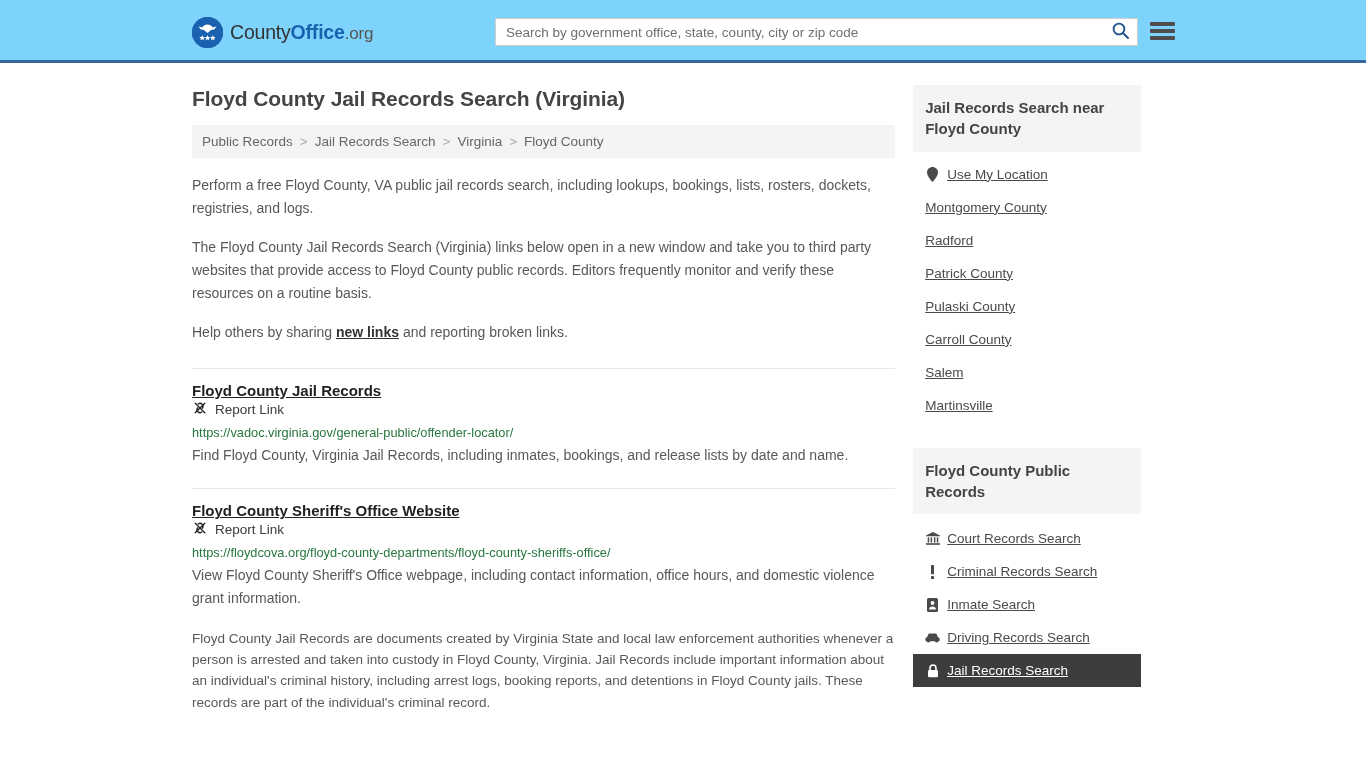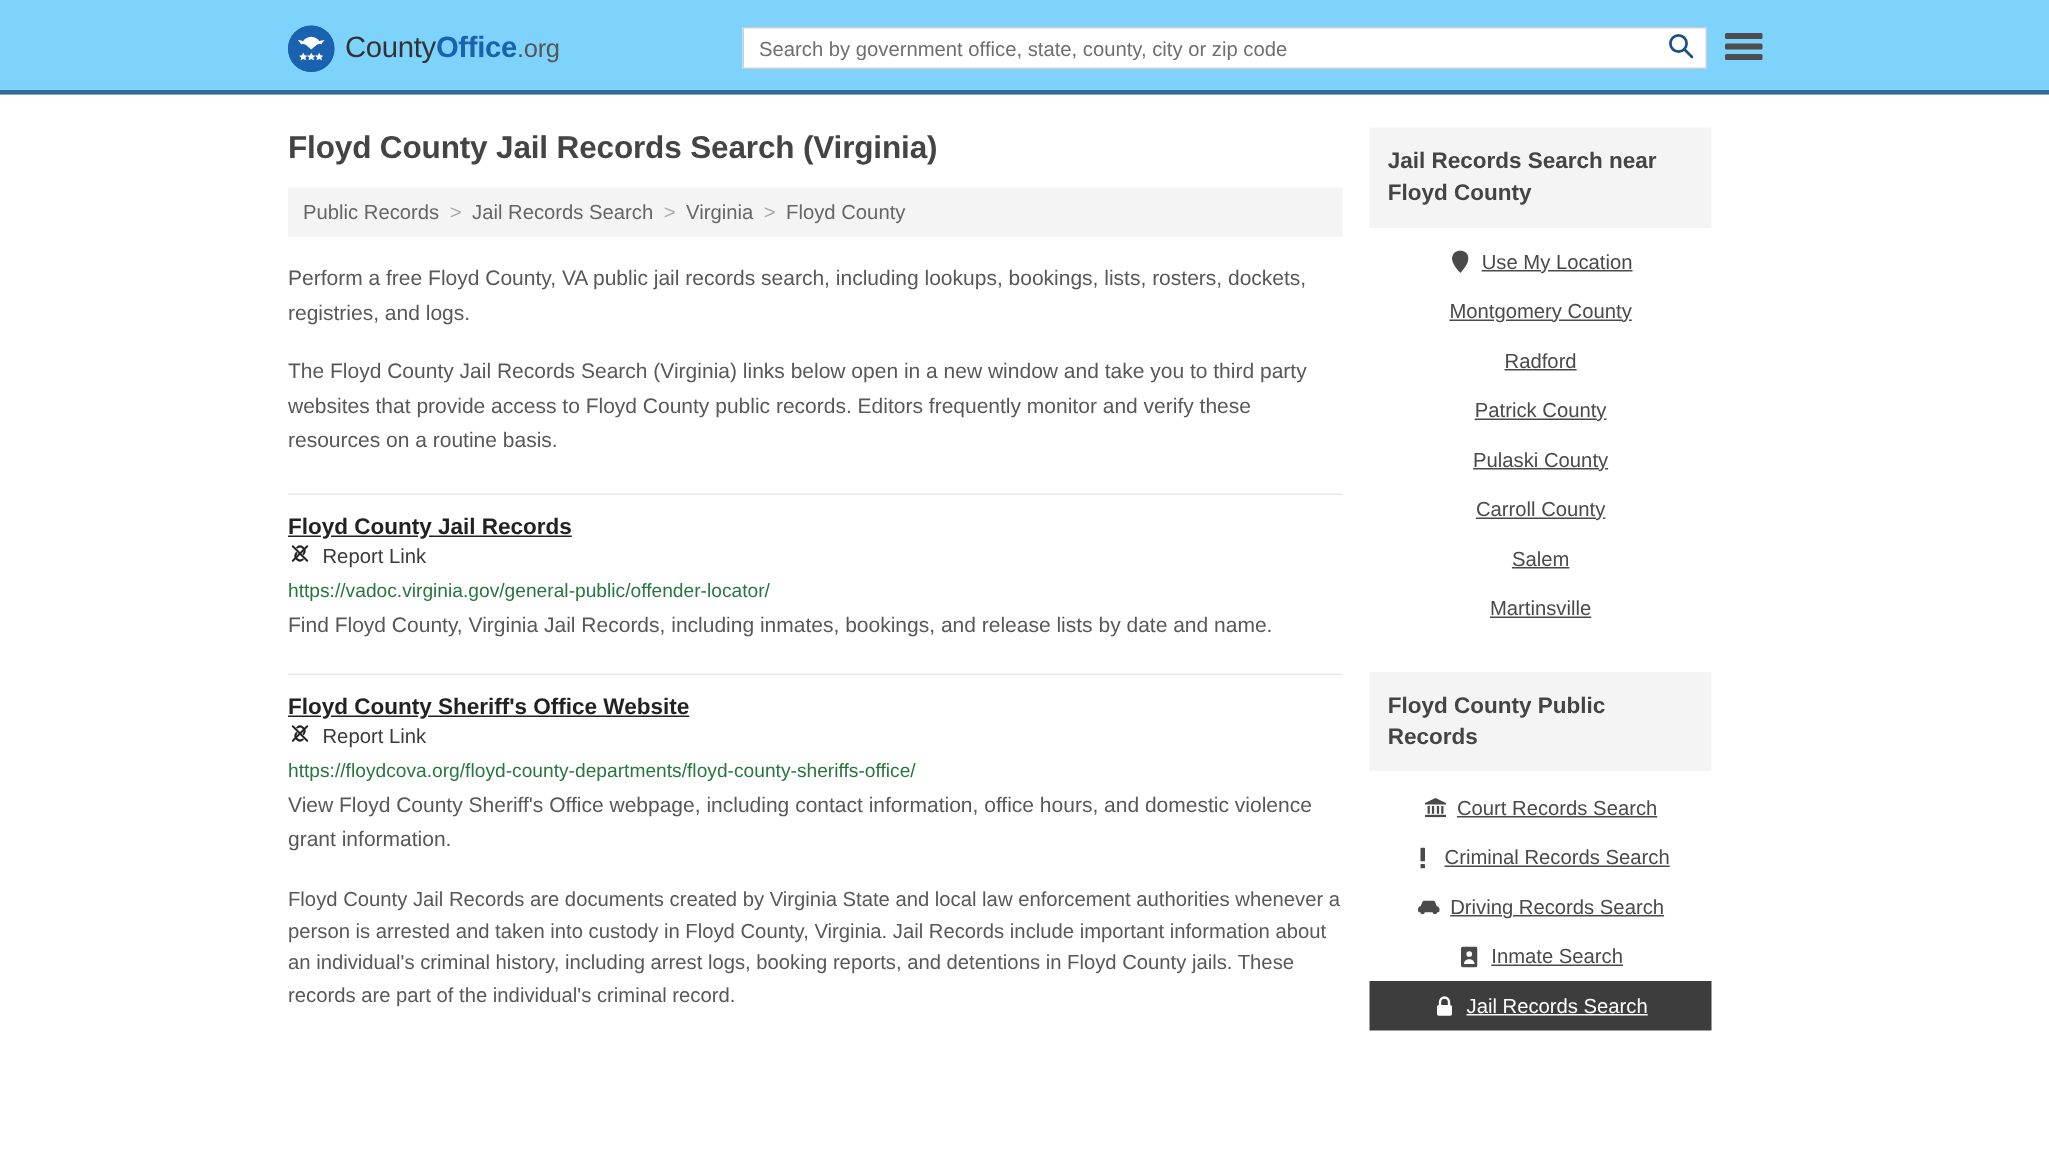--- a/index.html
+++ b/index.html
@@ -209,21 +209,20 @@
     color: #444444;
     line-height: 1.42;
   }
   .side-list { margin-top: 6px; }
   .side-item {
     display: flex;
     align-items: center;
     gap: 7px;
     padding: 9px 12px;
     cursor: pointer;
-    justify-content: center;
   }
   .side-item .side-label {
     font-size: 13.5px;
     color: #4a4a4a;
     text-decoration: underline;
   }
   .side-item .side-ico {
     width: 15px;
     display: flex;
     align-items: center;
@@ -291,20 +290,21 @@
         <a href="#">Jail Records Search</a>
         <span class="sep">&gt;</span>
         <a href="#">Virginia</a>
         <span class="sep">&gt;</span>
         <span class="current">Floyd County</span>
       </nav>
 
       <section class="intro">
         <p>Perform a free Floyd County, VA public jail records search, including lookups, bookings, lists, rosters, dockets, registries, and logs.</p>
         <p>The Floyd County Jail Records Search (Virginia) links below open in a new window and take you to third party websites that provide access to Floyd County public records. Editors frequently monitor and verify these resources on a routine basis.</p>
+        <p><span>Help others by sharing </span><a href="#">new links</a><span> and reporting broken links.</span></p>
       </section>
 
       <article class="result">
         <div class="result-head">
           <a href="#" class="result-title">Floyd County Jail Records</a>
           <div class="report-link">
             <span>
               <svg width="16" height="16" viewBox="0 0 16 16">
                 <path d="M3.2 3.2 l9.6 9.6" stroke="#222" stroke-width="1.3" stroke-linecap="round" fill="none"></path>
                 <path d="M6.2 4.0 a3 3 0 0 1 4.2 4.2" stroke="#222" stroke-width="1.4" fill="none" stroke-linecap="round"></path>
@@ -404,40 +404,40 @@
             <svg width="5" height="14" viewBox="0 0 5 14" fill="currentColor">
               <rect x="1" y="0" width="3" height="9.2" rx="0.6"></rect>
               <rect x="1" y="11" width="3" height="3" rx="0.6"></rect>
             </svg>
           </span>
           <span class="side-label">Criminal Records Search</span>
         </div>
 
         <div class="side-item second-grp">
           <span class="side-ico">
+            <svg width="11" height="14" viewBox="0 0 11 14" fill="currentColor">
+              <rect x="0" y="0" width="11" height="14" rx="1.5"></rect>
+              <circle cx="5.5" cy="5" r="1.9" fill="#ffffff"></circle>
+              <path d="M2 11.6 C2 9.6 3.6 8.5 5.5 8.5 C7.4 8.5 9 9.6 9 11.6 Z" fill="#ffffff"></path>
+            </svg>
+          </span>
+          <span class="side-label">Inmate Search</span>
+        </div>
+
+        <div class="side-item second-grp">
+          <span class="side-ico">
             <svg width="16" height="11" viewBox="0 0 16 11" fill="currentColor">
               <path d="M2.2 5.2 L3.5 2.1 C3.7 1.5 4.2 1.2 4.8 1.2 L11.2 1.2 C11.8 1.2 12.3 1.5 12.5 2.1 L13.8 5.2 C14.9 5.4 15.6 6.1 15.6 7.1 L15.6 8.6 C15.6 9.1 15.2 9.4 14.8 9.4 L1.2 9.4 C0.8 9.4 0.4 9.1 0.4 8.6 L0.4 7.1 C0.4 6.1 1.1 5.4 2.2 5.2 Z"></path>
               <circle cx="3.6" cy="9.4" r="1.5"></circle>
               <circle cx="12.4" cy="9.4" r="1.5"></circle>
             </svg>
           </span>
           <span class="side-label">Driving Records Search</span>
         </div>
 
-        <div class="side-item second-grp">
-          <span class="side-ico">
-            <svg width="11" height="14" viewBox="0 0 11 14" fill="currentColor">
-              <rect x="0" y="0" width="11" height="14" rx="1.5"></rect>
-              <circle cx="5.5" cy="5" r="1.9" fill="#ffffff"></circle>
-              <path d="M2 11.6 C2 9.6 3.6 8.5 5.5 8.5 C7.4 8.5 9 9.6 9 11.6 Z" fill="#ffffff"></path>
-            </svg>
-          </span>
-          <span class="side-label">Inmate Search</span>
-        </div>
-
         <div class="side-item second-grp active">
           <span class="side-ico">
             <svg width="12" height="14" viewBox="0 0 12 14" fill="currentColor">
               <path d="M3 6 L3 4.2 C3 2.4 4.3 1 6 1 C7.7 1 9 2.4 9 4.2 L9 6" fill="none" stroke="currentColor" stroke-width="1.6"></path>
               <rect x="1" y="6" width="10" height="7.2" rx="1.2"></rect>
             </svg>
           </span>
           <span class="side-label">Jail Records Search</span>
         </div>
       </div>

